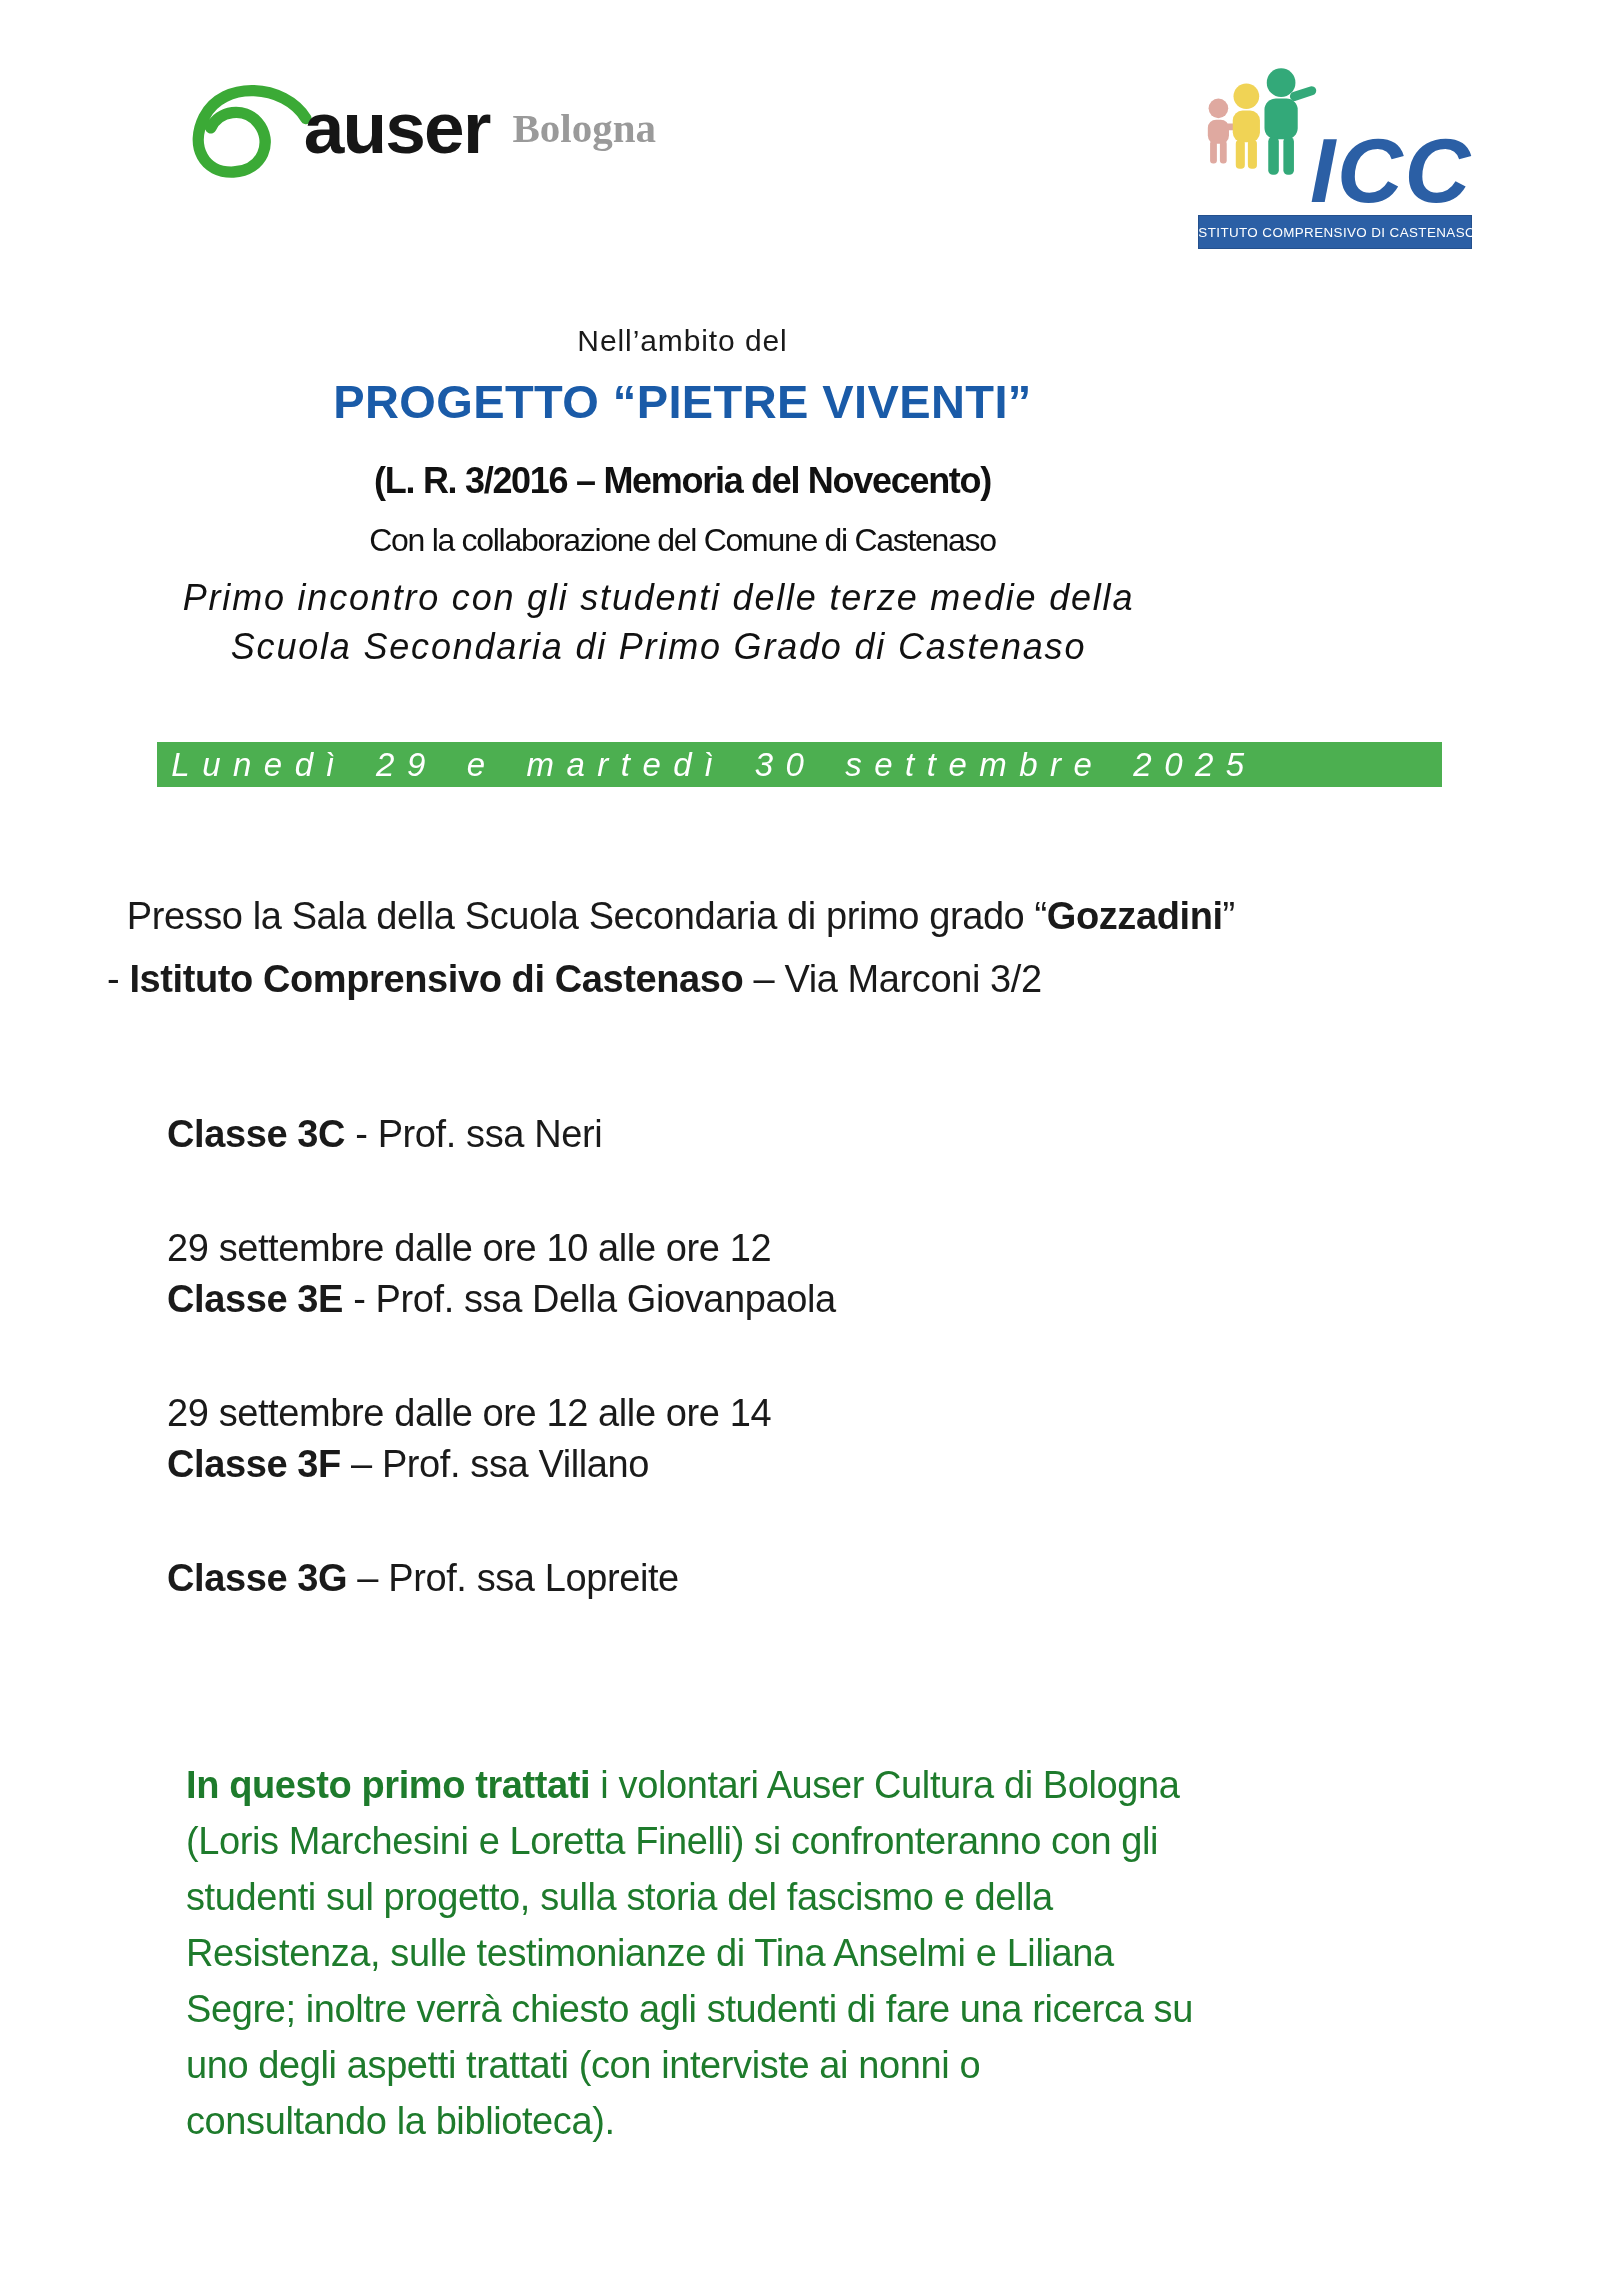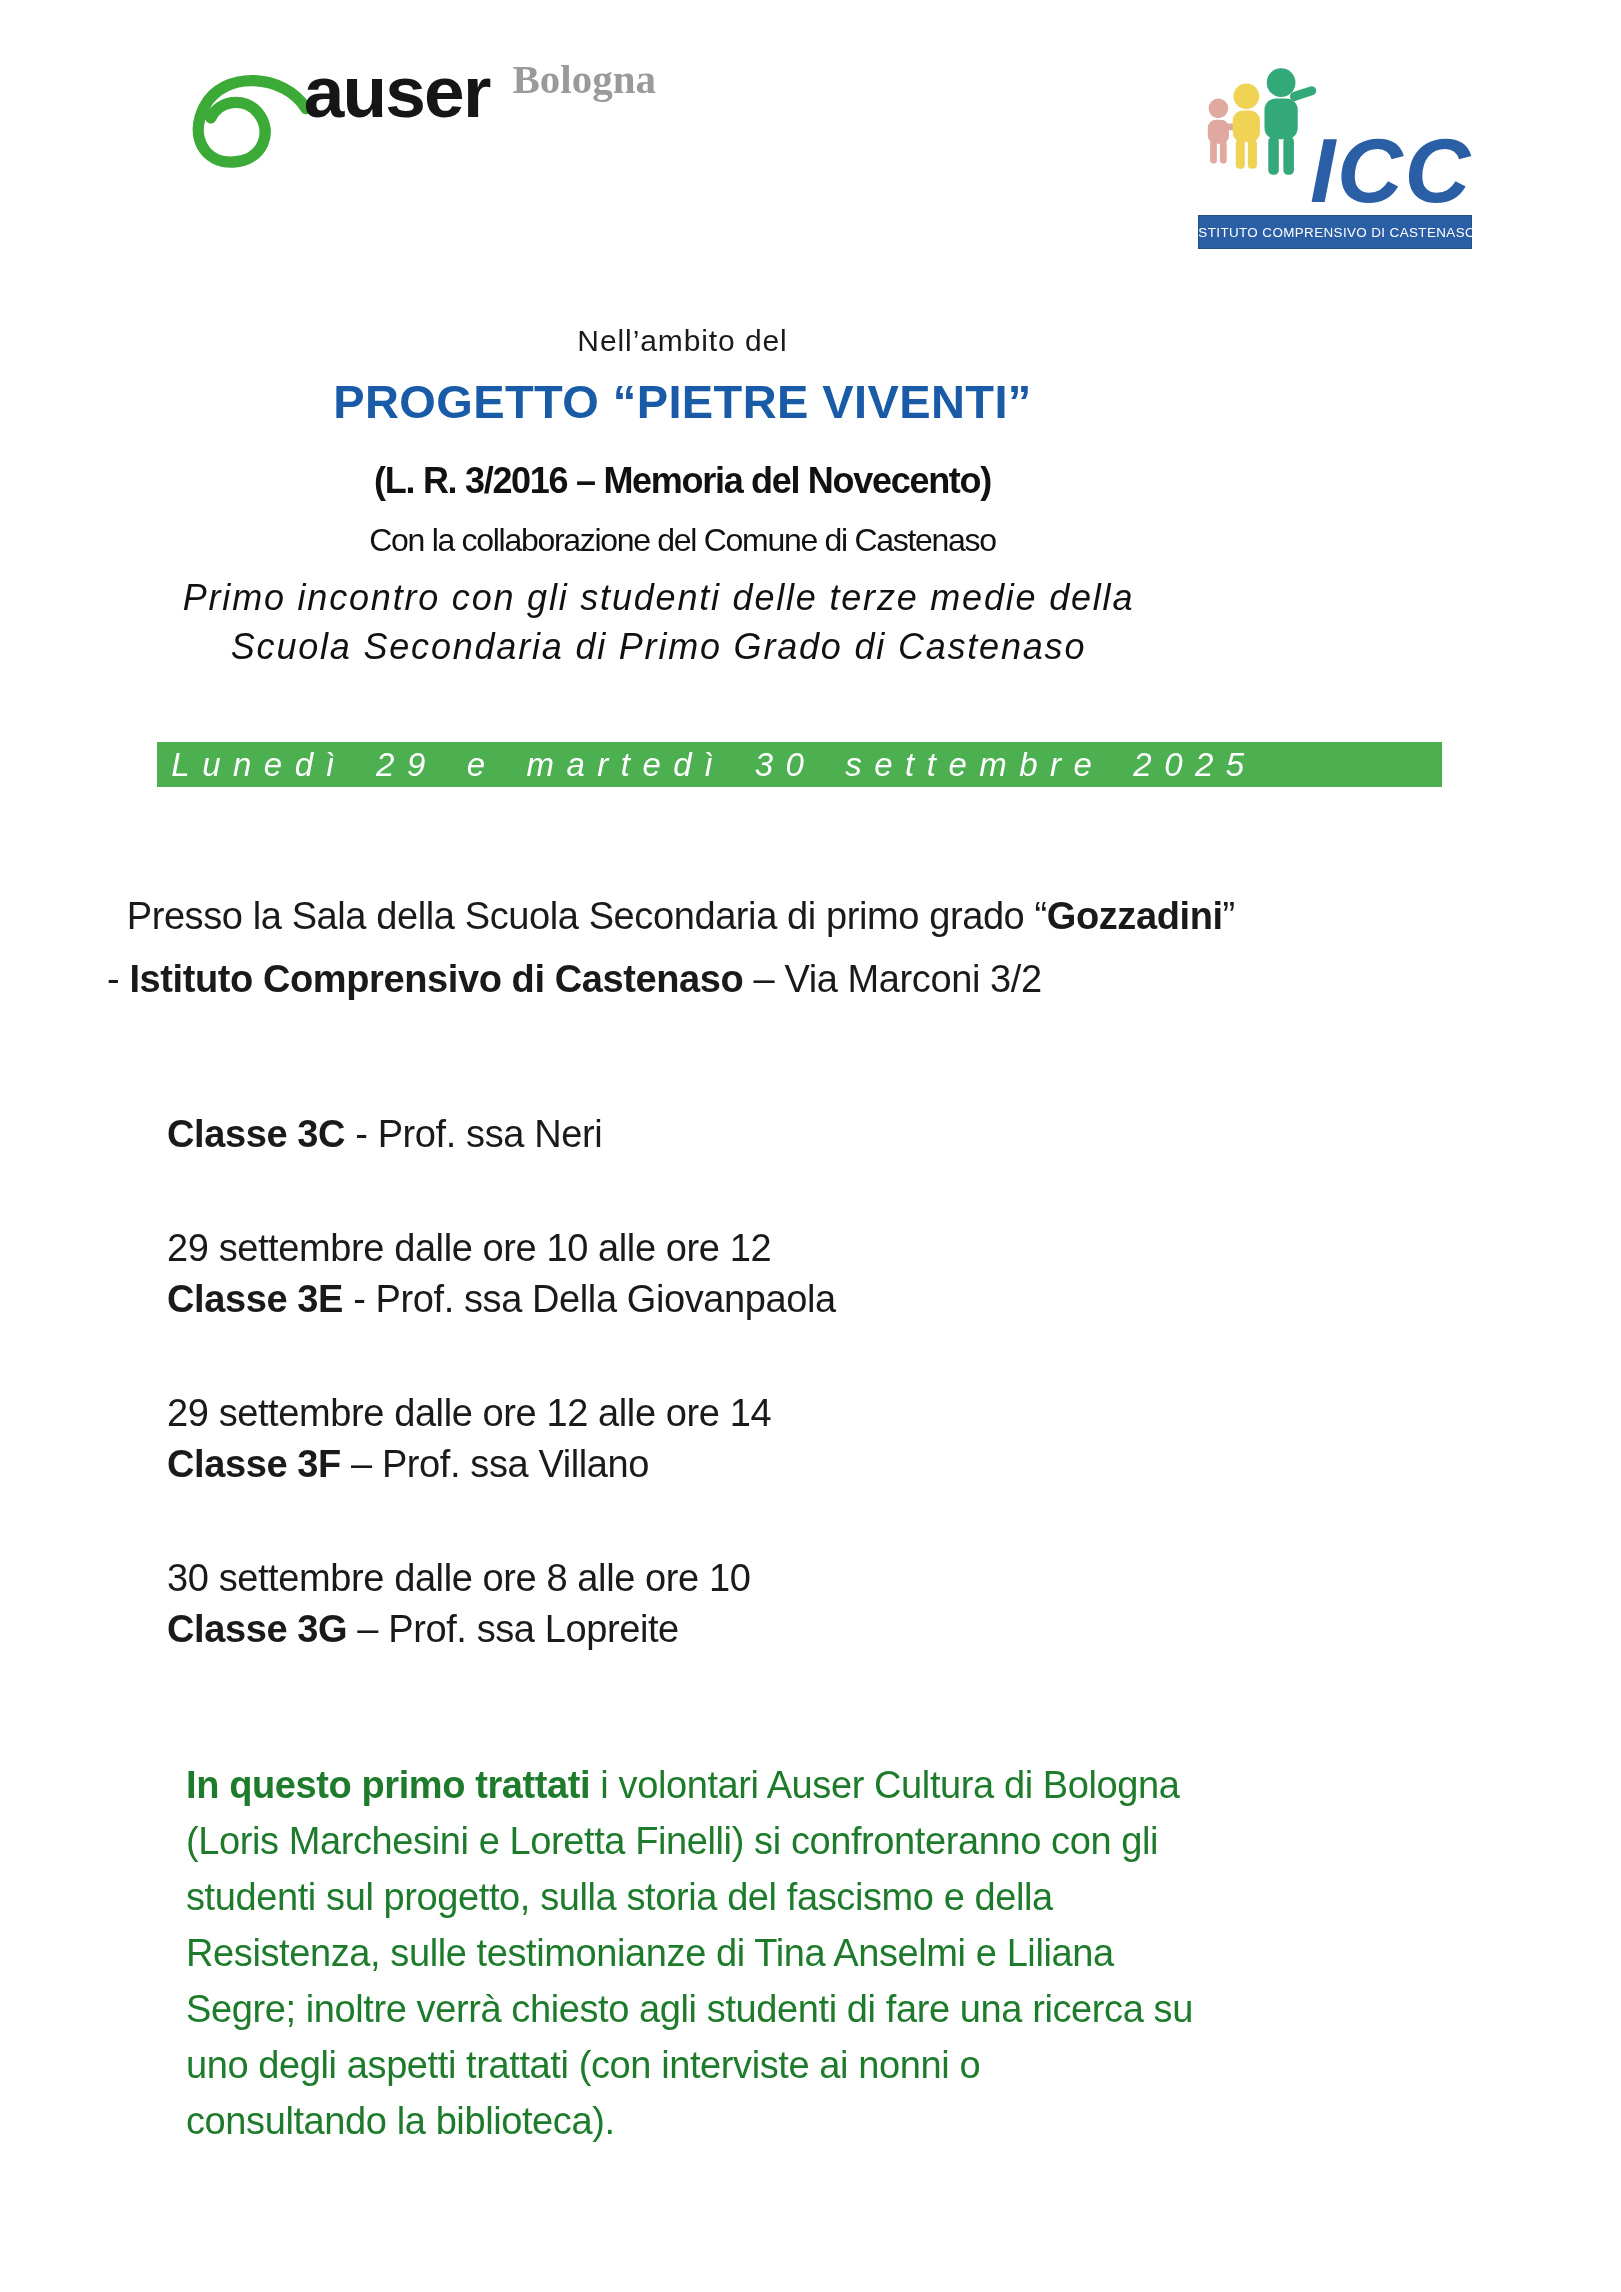--- a/index.html
+++ b/index.html
@@ -3,21 +3,21 @@
 <meta charset="utf-8">
 <style>
   html,body { margin:0; padding:0; background:#e8e8e8; }
   .page {
     position:relative; width:1622px; height:2293px; background:#ffffff;
     font-family:"Liberation Sans", sans-serif; color:#1a1a1a; overflow:hidden;
     margin:0 auto;
   }
 
   
-  .auser-logo { position:absolute; left:184px; top:61px; display:flex; align-items:flex-start; }
+  .auser-logo { position:absolute; left:184px; top:71px; display:flex; align-items:center; }
   .auser-swirl { width:134px; height:115px; }
   .auser-word { font-size:73px; font-weight:800; letter-spacing:-1.8px; color:#161616; line-height:0.85; margin-left:-14.3px; }
   .auser-region { font-family:"Liberation Serif", serif; font-weight:700; font-size:41px; color:#9a9a9a; margin-left:23px; line-height:0.9; }
 
   .icc-logo { position:absolute; left:1198px; top:54px; width:274px; }
   .icc-top { display:flex; align-items:flex-end; }
   .icc-figures { width:134px; height:154px; }
   .icc-acronym { font-size:91px; font-weight:700; font-style:italic; color:#2B5FA5; line-height:0.8; margin-left:-9px; letter-spacing:1.8px; }
   .icc-banner {
     margin-top:7.2px; height:32px; background:#2B5FA5; border:1.8px solid #24508d;
@@ -134,21 +134,20 @@
     </div>
     <div class="sched-item">
       <div class="time">29 settembre dalle ore 10 alle ore 12</div>
       <div class="who"><span class="b">Classe 3E</span><span> - Prof. ssa Della Giovanpaola</span></div>
     </div>
     <div class="sched-item">
       <div class="time">29 settembre dalle ore 12 alle ore 14</div>
       <div class="who"><span class="b">Classe 3F</span><span> – Prof. ssa Villano</span></div>
     </div>
     <div class="sched-item">
-      <div class="time">30 settembre dalle ore 8 alle ore 10</div>
       <div class="who"><span class="b">Classe 3G</span><span> – Prof. ssa Lopreite</span></div>
     </div>
   </div>
 
   <div class="description">
     <div class="line"><span class="b">In questo primo trattati</span><span> i volontari Auser Cultura di Bologna</span></div>
     <div class="line">(Loris Marchesini e Loretta Finelli) si confronteranno con gli</div>
     <div class="line">studenti sul progetto, sulla storia del fascismo e della</div>
     <div class="line">Resistenza, sulle testimonianze di Tina Anselmi e Liliana</div>
     <div class="line">Segre; inoltre verrà chiesto agli studenti di fare una ricerca su</div>

